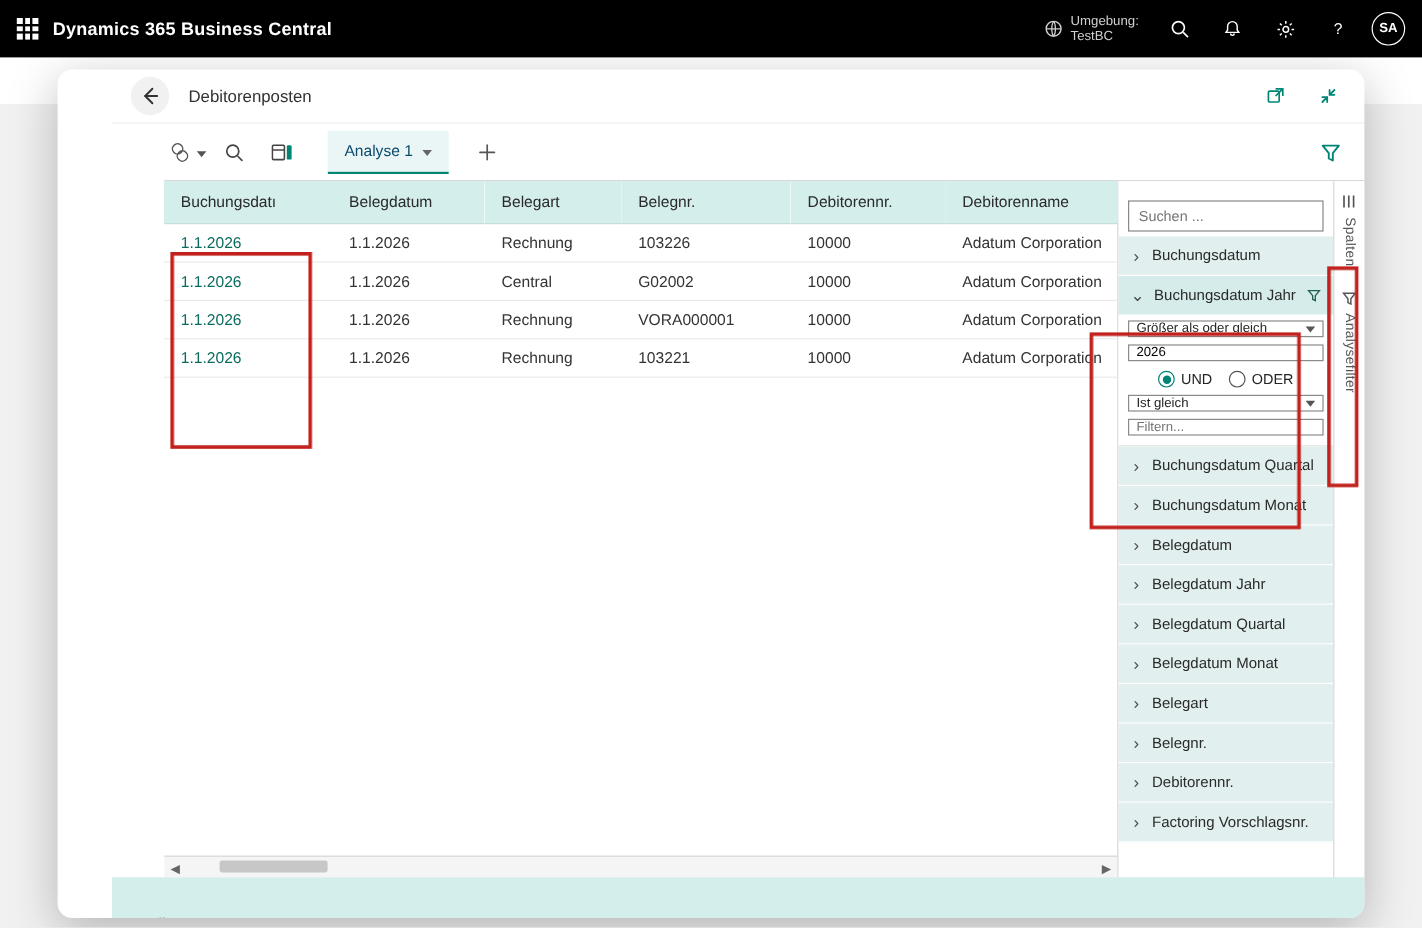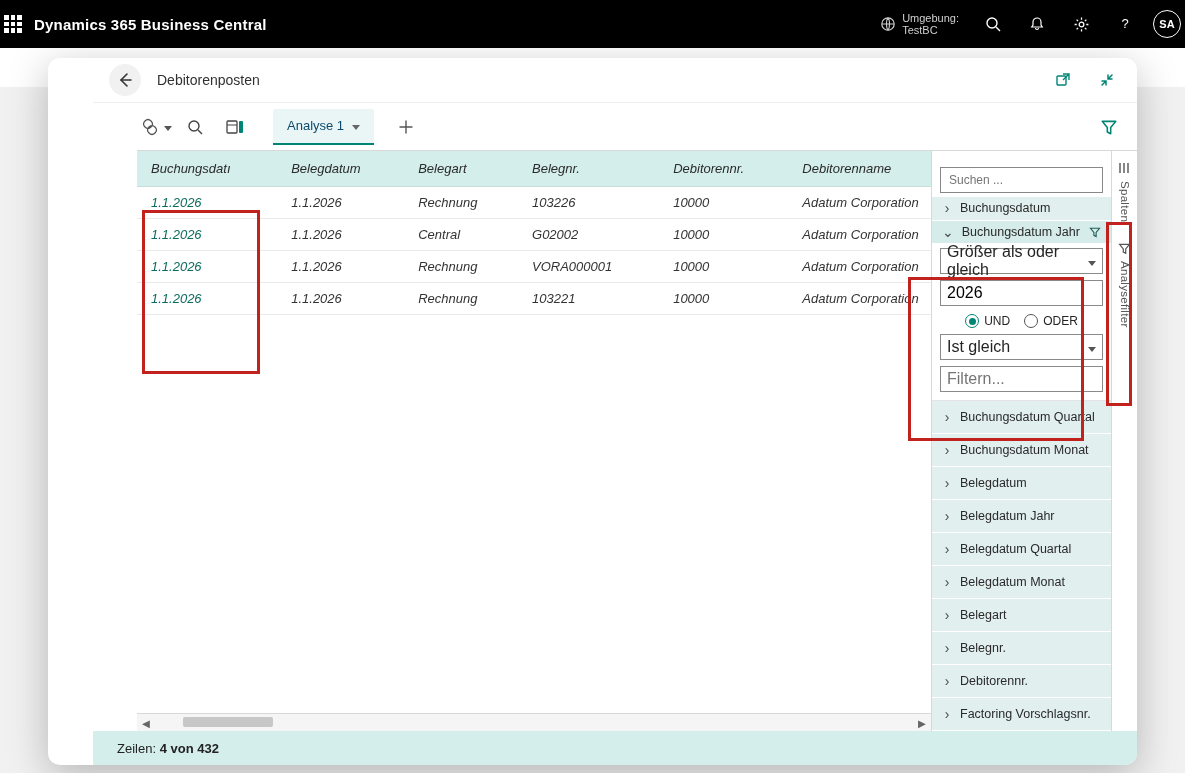--- a/index.html
+++ b/index.html
@@ -25,21 +25,21 @@
     width:1185px;height:773px;
     overflow:hidden;
     position:relative;
   }
   
   .topbar{
     height:48px;
     background:var(--topbar-bg);
     color:#fff;
     display:flex;align-items:center;
-    padding:0 4px;
+    padding:0 14px;
     gap:12px;
   }
   .waffle{
     width:18px;height:18px;
     display:grid;grid-template-columns:repeat(3,1fr);grid-template-rows:repeat(3,1fr);gap:2px;
   }
   .waffle span{background:#fff;}
   .brand{font-size:15px;font-weight:600;letter-spacing:.2px;}
   .topbar-spacer{flex:1;}
   .env{display:flex;align-items:center;gap:6px;font-size:11px;line-height:12px;color:#d0d0d0;margin-right:6px;}
@@ -86,21 +86,21 @@
     color:#0c4a6e;font-size:13px;cursor:pointer;
     border-radius:2px 2px 0 0;
   }
   .tab .chev{color:#666;}
   .toolbar-spacer{flex:1;}
   .funnel{color:var(--teal);}
 
   
   .workspace{flex:1;display:flex;min-height:0;}
   .table-wrap{flex:1;display:flex;flex-direction:column;min-width:0;}
-  .table-scroll{flex:1;overflow:auto;font-style:italic;}
+  .table-scroll{flex:1;overflow:auto;}
   table.grid{border-collapse:collapse;min-width:860px;width:100%;}
   table.grid th{
     background:var(--teal-light);
     text-align:left;font-weight:400;color:#2a2a2a;
     padding:10px 14px;font-size:13px;border-bottom:1px solid #c8dedb;
     white-space:nowrap;position:sticky;top:0;
   }
   table.grid td{
     padding:8px 14px;border-bottom:1px solid #eaeaea;font-size:13px;white-space:nowrap;color:#333;
   }
@@ -128,21 +128,21 @@
     height:33px;display:flex;align-items:center;gap:8px;padding:0 10px;
     background:var(--filter-row);border-bottom:1px solid #fff;font-size:12.5px;color:#2a2a2a;cursor:pointer;
   }
   .frow.active{background:#d5ecea;}
   .frow .caret{color:#4a4a4a;font-size:14px;flex:0 0 10px;text-align:center;}
   .frow .flabel{flex:1;overflow:hidden;text-overflow:ellipsis;white-space:nowrap;}
   .frow .ficon{color:#1f5f57;}
 
   .fbody{background:#fff;padding:4px 8px 8px;display:flex;flex-direction:column;gap:6px;border-bottom:1px solid #e4e4e4;}
   .fselect,.finput{
-    height:26px;border:1px solid #8a8a8a;font-size:16px;padding:0 6px;outline:none;background:#fff;
+    height:14px;border:1px solid #8a8a8a;font-size:11px;padding:0 6px;outline:none;background:#fff;
     display:flex;align-items:center;position:relative;
   }
   .fselect .sel-chev{position:absolute;right:6px;color:#555;}
   .fradio-row{display:flex;gap:14px;justify-content:center;font-size:12px;padding:2px 0 0;}
   .fradio{display:flex;align-items:center;gap:5px;cursor:pointer;}
   .fradio .dot{width:14px;height:14px;border:1.5px solid #555;border-radius:50%;display:flex;align-items:center;justify-content:center;}
   .fradio.sel .dot{border-color:var(--teal);}
   .fradio.sel .dot::after{content:"";width:7px;height:7px;background:var(--teal);border-radius:50%;}
 
   
@@ -438,23 +438,20 @@
                 <path d="M2 3h12l-4.5 5.5V14l-3-1.5V8.5z" fill="none" stroke="#555" stroke-width="1.5"></path>
               </svg>
             <span class="vlabel">Analysefilter</span>
           </div>
         </div>
       </div>
     </div>
   </div>
 
   <div class="statusbar">
-    <div class="cell">
-      <span>Zeilen:</span> <b>4 von 432</b>
-    </div>
     <div class="cell c">
       <span>Zeilen gesamt:</span> <b>432</b>
     </div>
   </div>
 
   <div class="callout co1"></div>
   <div class="callout co2"></div>
   <div class="callout co3"></div>
 </div>
 

